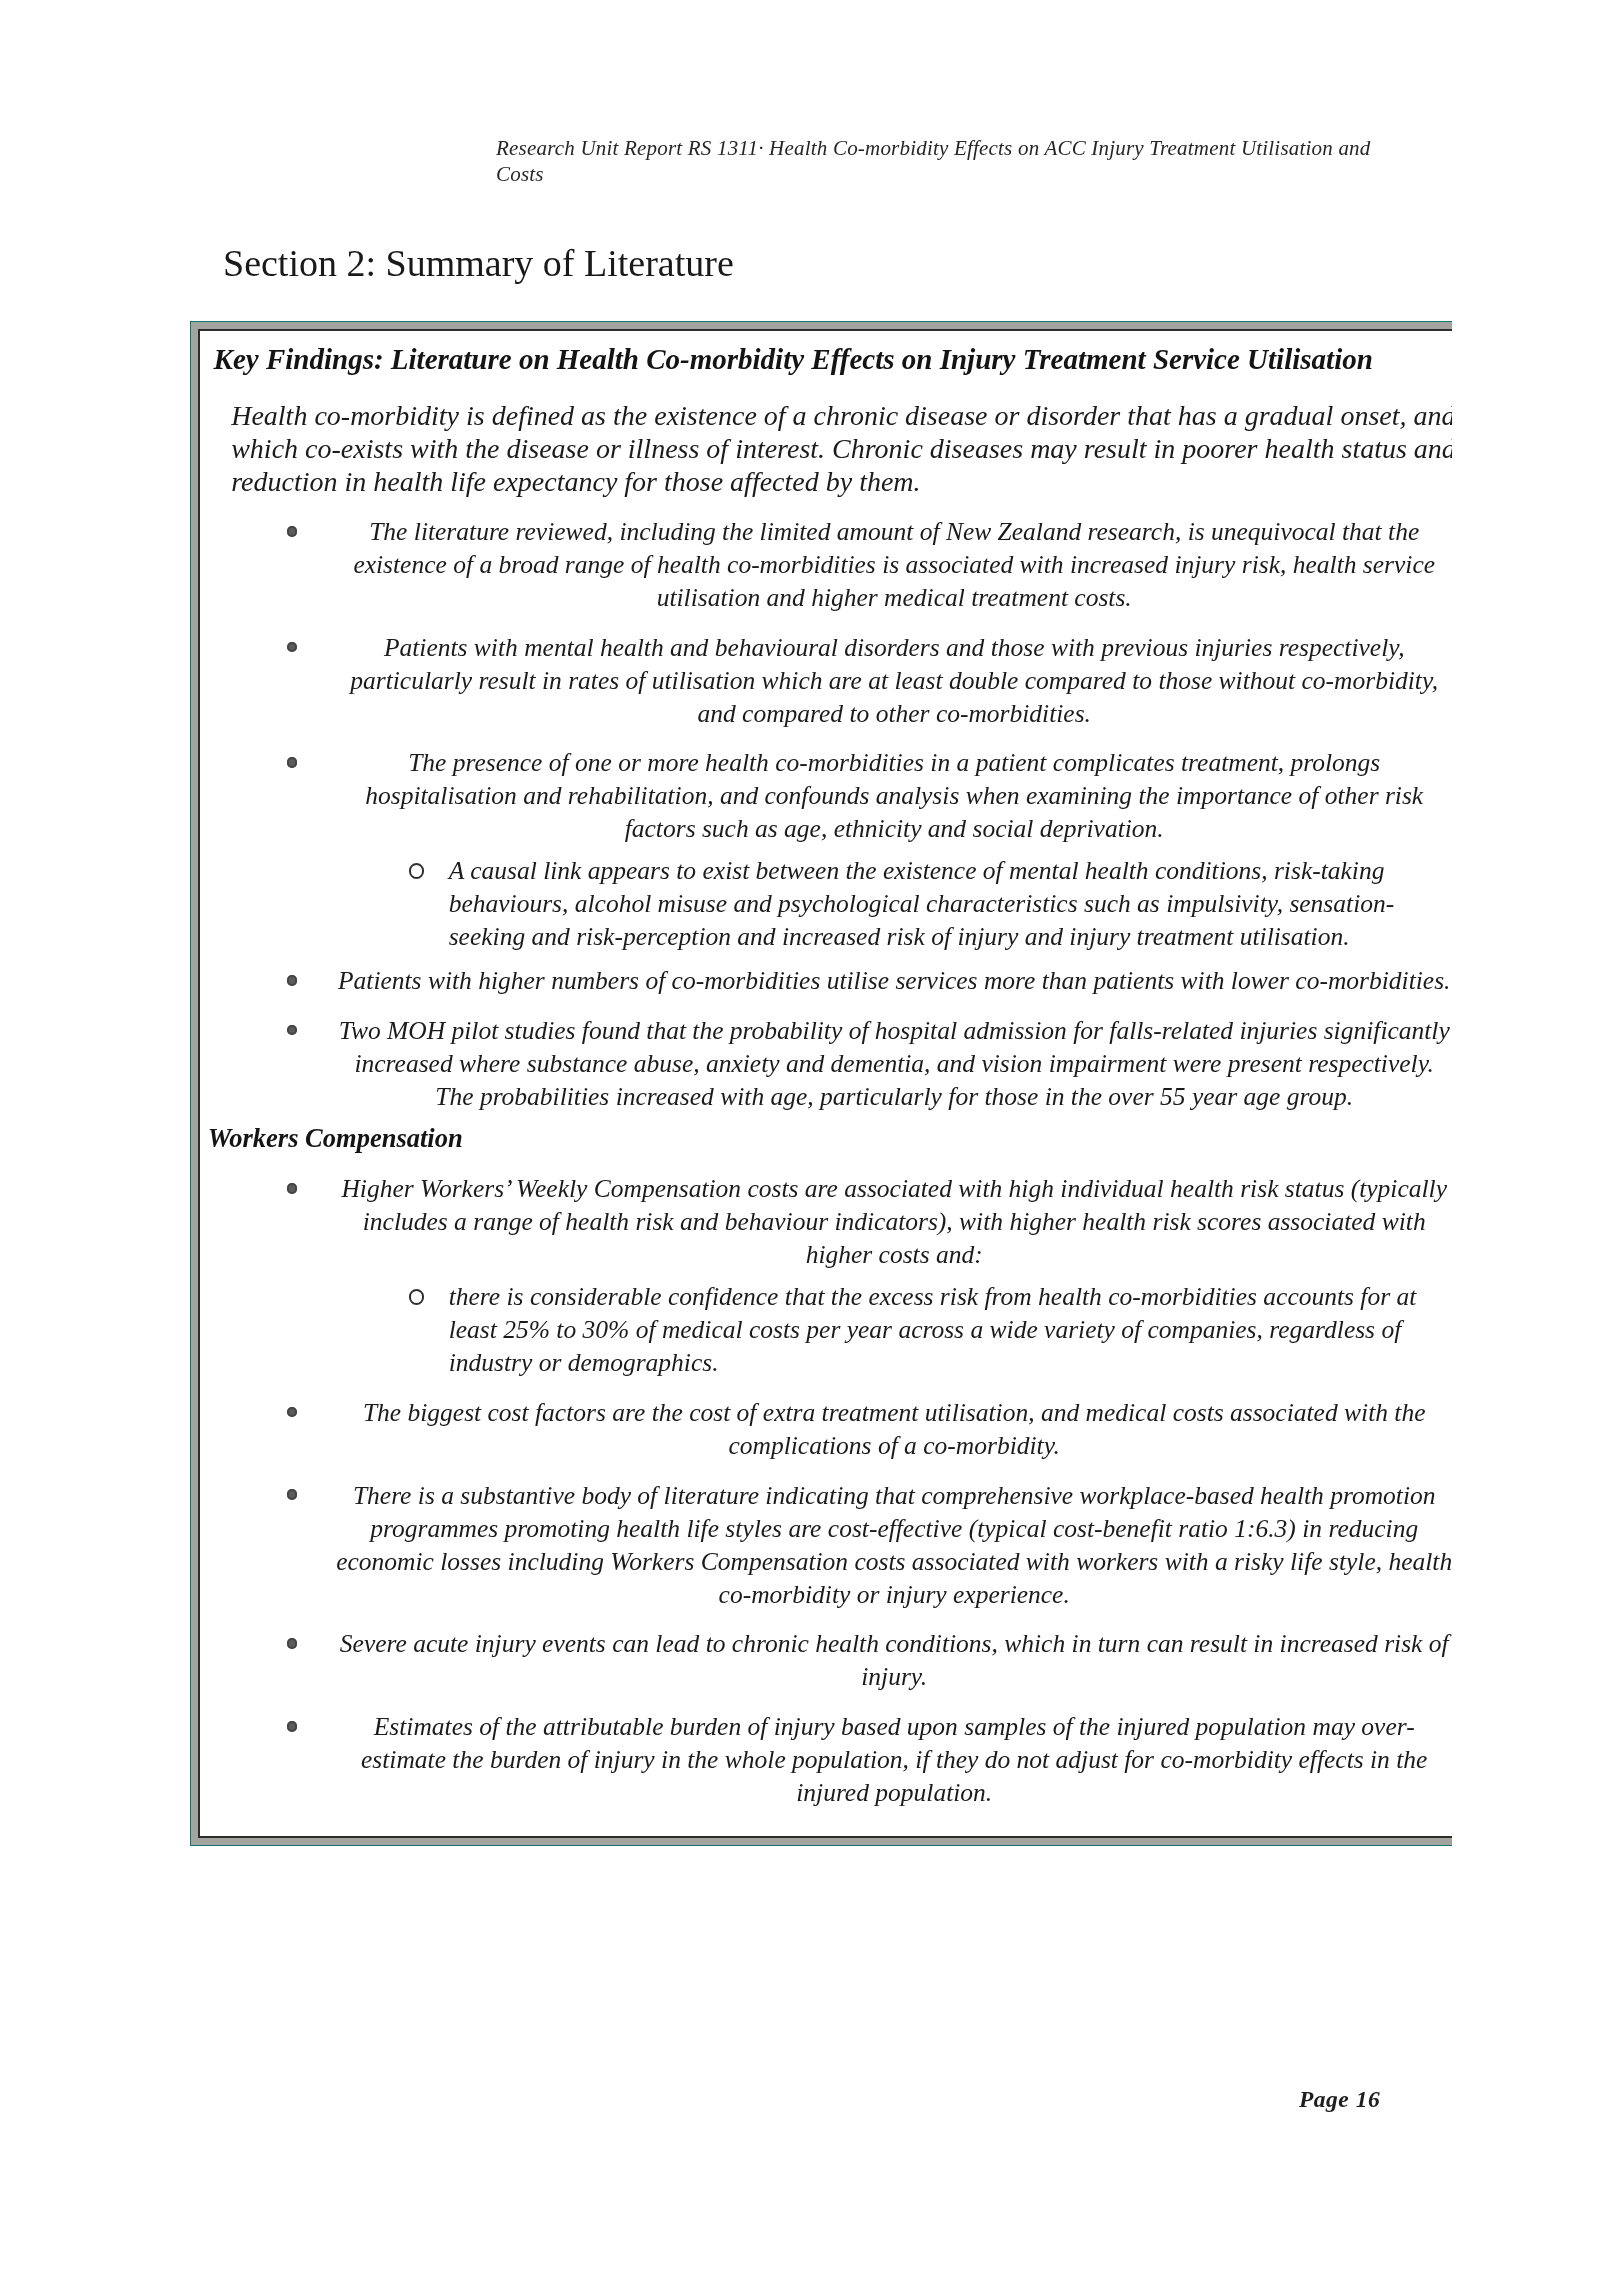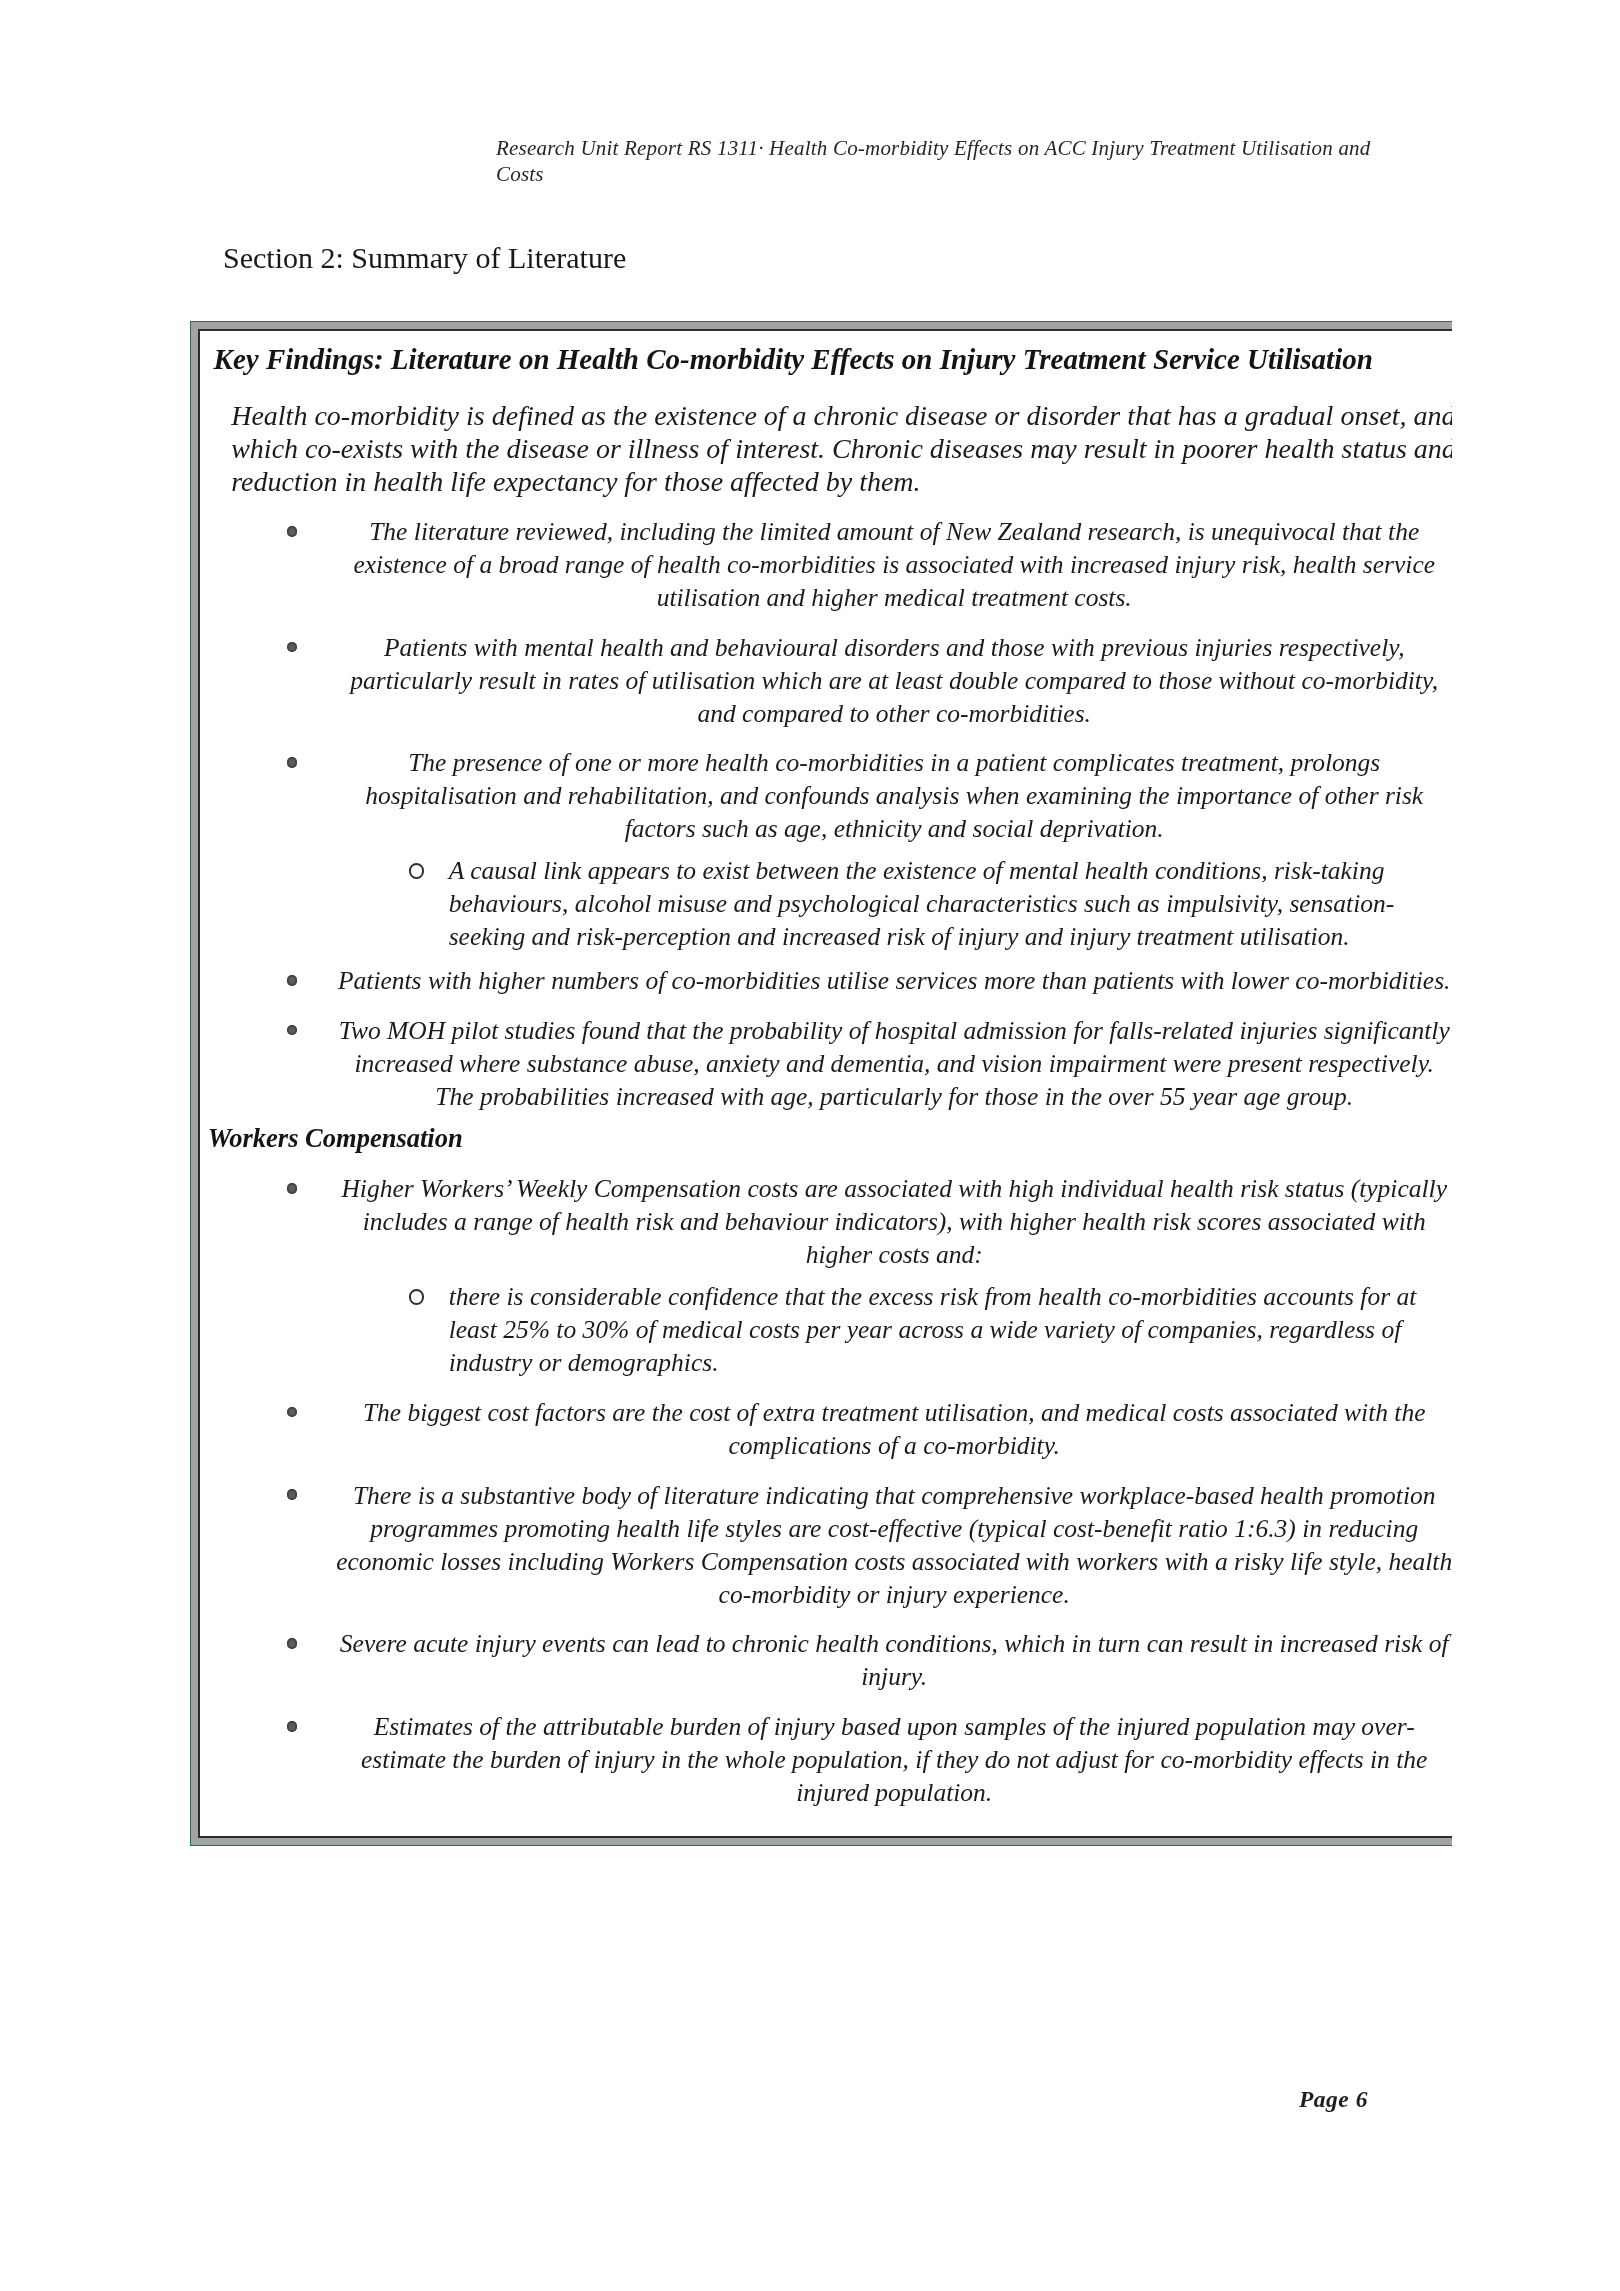--- a/index.html
+++ b/index.html
@@ -21,21 +21,21 @@
     font-style: italic;
     font-size: 21px;
     line-height: 25.5px;
     color: #262626;
     letter-spacing: 0.2px;
   }
   .section-title {
     position: absolute;
     top: 241px; left: 223px;
     margin: 0;
-    font-size: 30px;
+    font-size: 38px;
     font-weight: normal;
     color: #191919;
   }
   
   .kf-outer {
     position: absolute;
     top: 321px; left: 190px;
     width: 1302px;
     box-sizing: border-box;
     background: #a3a3a0;
@@ -210,16 +210,16 @@
       <div class="bullet-row">
         <span class="marker-cell">
             <span class="marker-dot"></span>
           </span>
         <span class="bullet-text">Estimates of the attributable burden of injury based upon samples of the injured population may over-estimate the burden of injury in the whole population, if they do not adjust for co-morbidity effects in the injured population.</span>
       </div>
 
     </div>
   </div>
 
-  <div class="page-footer">Page 6</div>
+  <div class="page-footer">Page 16</div>
 
 </div>
 
 
 </body></html>

